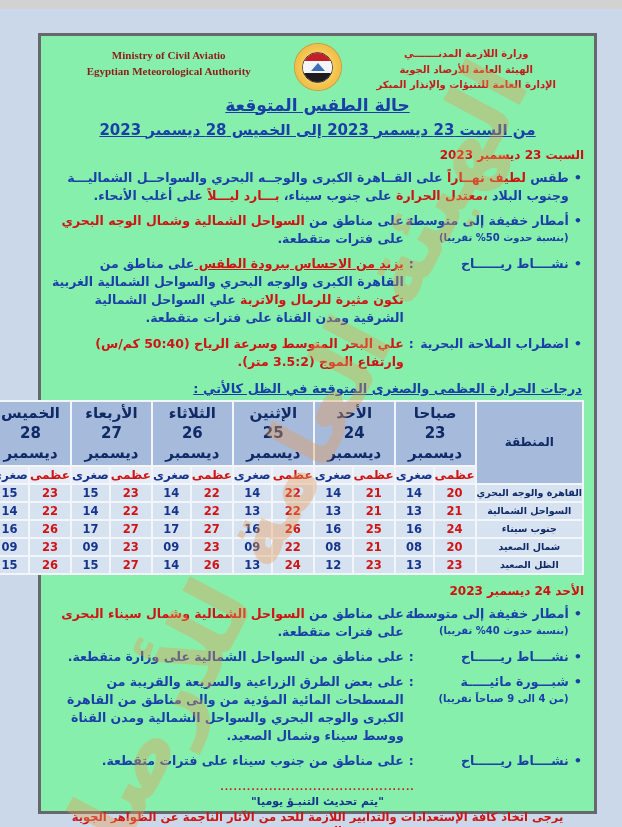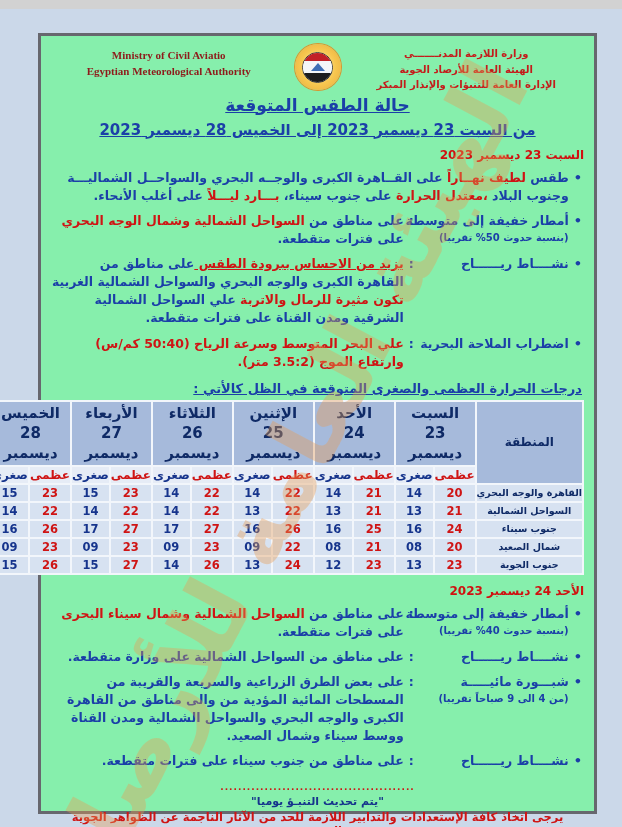--- a/index.html
+++ b/index.html
@@ -132,21 +132,21 @@
       <div class="btext"><span class="seg-r">علي البحر المتوسط وسرعة الرياح (50:40 كم/س) وارتفاع الموج (3.5:2 متر).</span></div>
     </div>
   </div>
 
   <div class="tbl-caption">درجات الحرارة العظمى والصغرى المتوقعة في الظل كالأتي :</div>
   <table class="temps">
     <thead>
         <tr>
           <th rowspan="2" class="region-h">المنطقة</th>
           <th colspan="2" class="day-h">
-            <div>السبت</div>
+            <div>صباحا</div>
             <div>23 ديسمبر</div>
           </th>
           <th colspan="2" class="day-h">
             <div>الأحد</div>
             <div>24 ديسمبر</div>
           </th>
           <th colspan="2" class="day-h">
             <div>الإثنين</div>
             <div>25 ديسمبر</div>
           </th>
@@ -233,21 +233,21 @@
           <td class="mx">22</td>
           <td class="mn">09</td>
           <td class="mx">23</td>
           <td class="mn">09</td>
           <td class="mx">23</td>
           <td class="mn">09</td>
           <td class="mx">23</td>
           <td class="mn">09</td>
         </tr>
         <tr>
-          <td class="region">جنوب الجوية</td>
+          <td class="region">الظل الصعيد</td>
           <td class="mx">23</td>
           <td class="mn">13</td>
           <td class="mx">23</td>
           <td class="mn">12</td>
           <td class="mx">24</td>
           <td class="mn">13</td>
           <td class="mx">26</td>
           <td class="mn">14</td>
           <td class="mx">27</td>
           <td class="mn">15</td>

